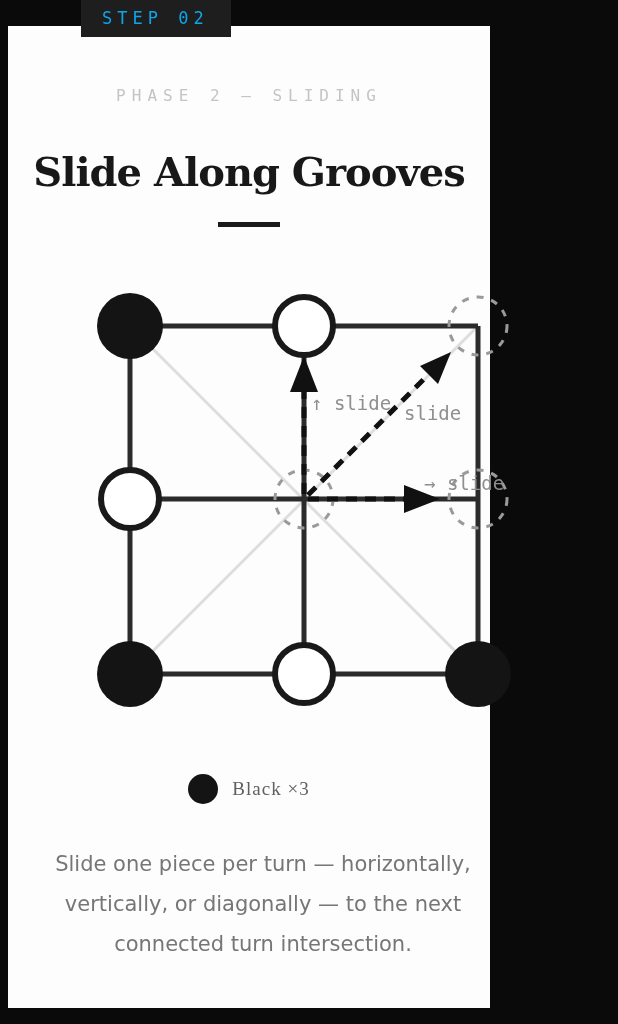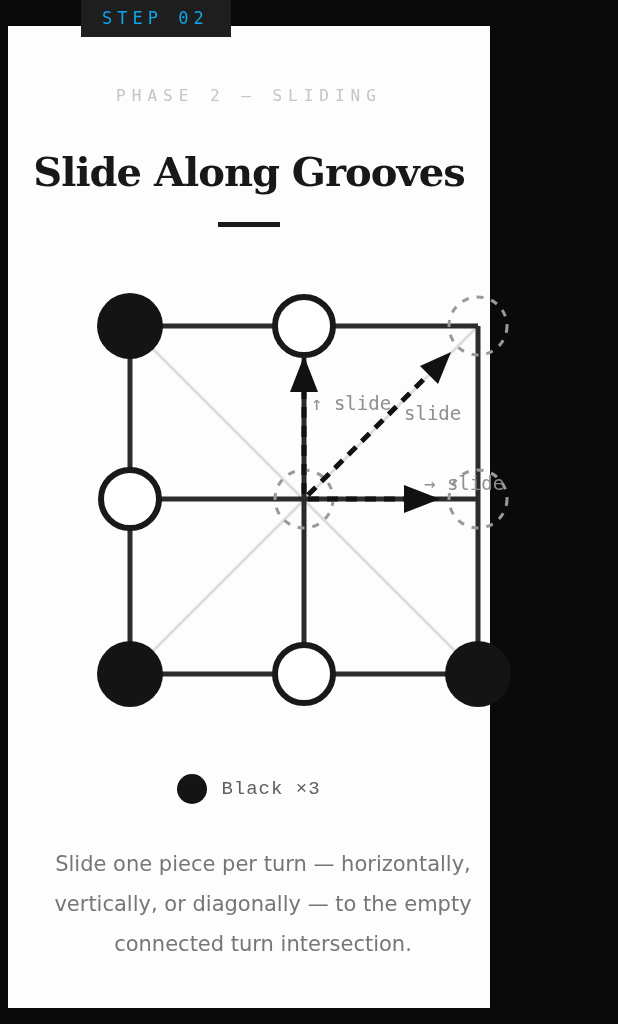--- a/index.html
+++ b/index.html
@@ -62,21 +62,21 @@
   .piece-white{fill:#ffffff;stroke:#191919;stroke-width:6;}
   .legend{
     margin-top:48px;
     display:flex;justify-content:center;align-items:center;gap:38px;
   }
   .legend-item{display:flex;align-items:center;gap:14px;}
   .dot{width:30px;height:30px;border-radius:50%;box-sizing:border-box;}
   .dot-black{background:#141414;}
   .dot-white{background:#ffffff;border:5px solid #141414;}
   .legend-label{
-    font-family:Liberation Mono, monospace;
+    font-family:Liberation Serif, serif;
     font-size:19px;color:#5f5f5f;letter-spacing:1px;
   }
   .description{
     margin-top:40px;
     font-size:21px;color:#767676;
     line-height:40px;
     padding-left:28px;
   }
 </style>
 </head>
@@ -137,17 +137,17 @@
 
   <div class="legend">
     <div class="legend-item">
       <span class="dot dot-black"></span>
       <span class="legend-label">Black ×3</span>
     </div>
   </div>
 
   <div class="description">
     <div>Slide one piece per turn — horizontally,</div>
-    <div>vertically, or diagonally — to the empty</div>
+    <div>vertically, or diagonally — to the next</div>
     <div>connected turn intersection.</div>
   </div>
 
 </div>
 
 </body></html>

